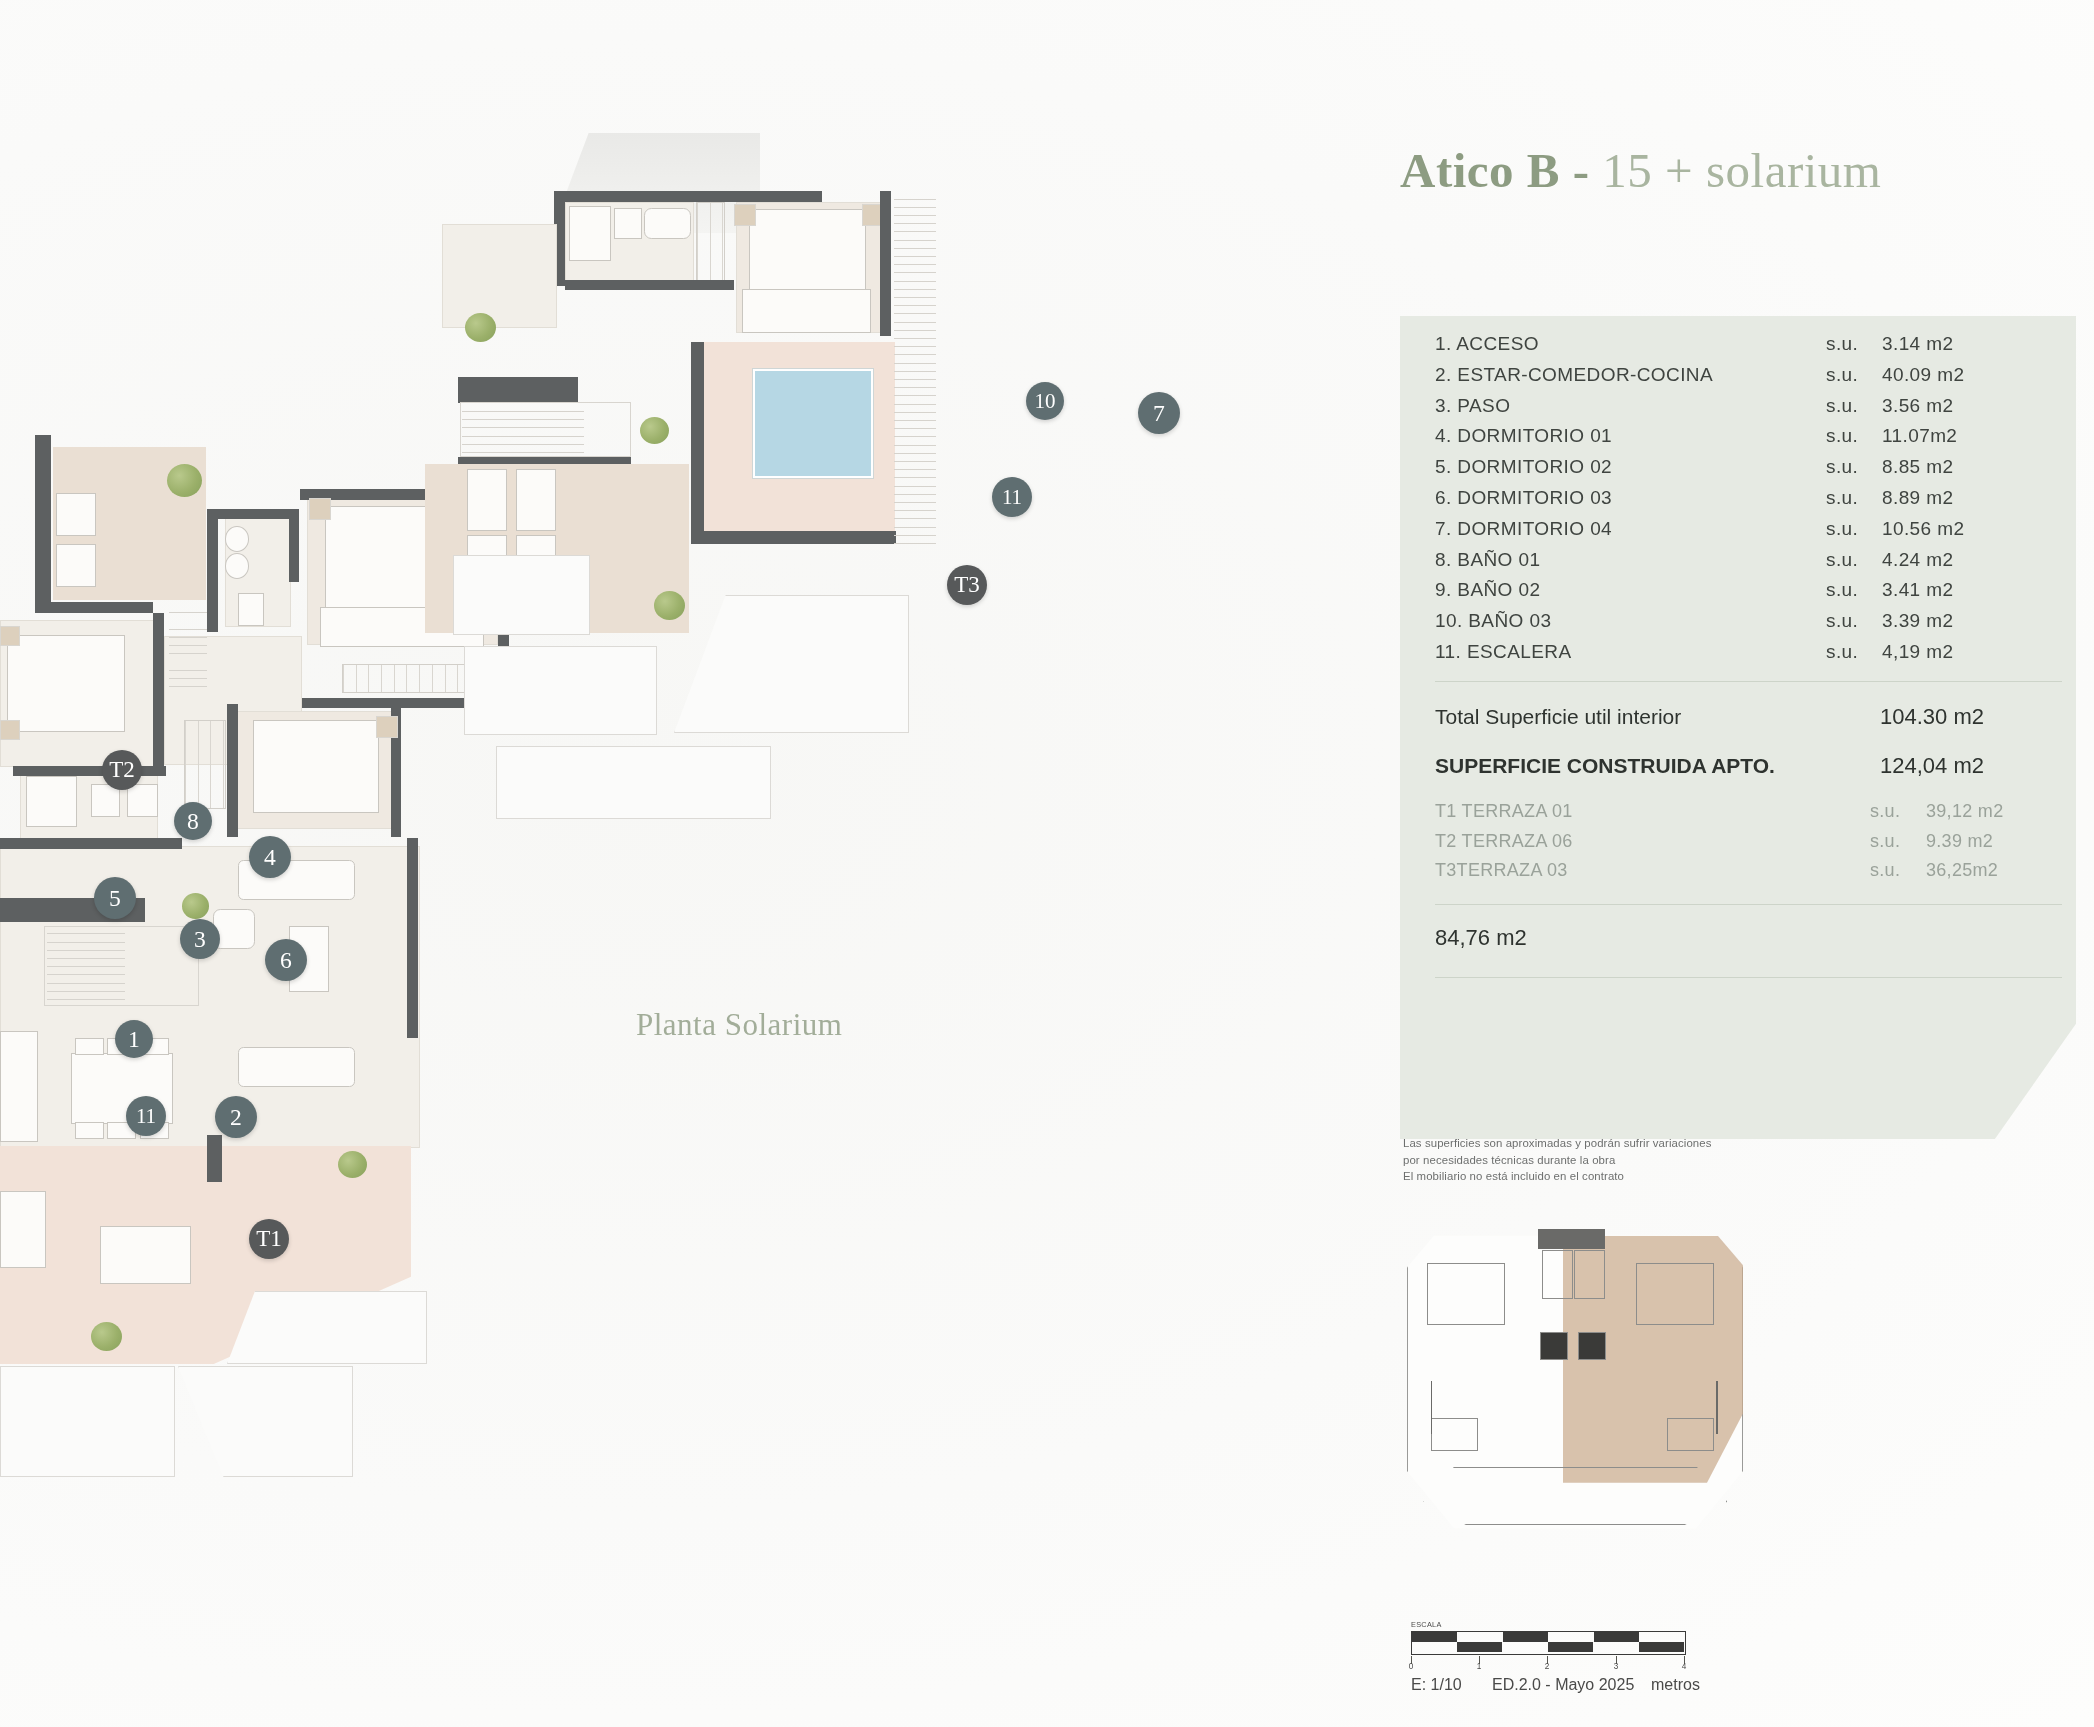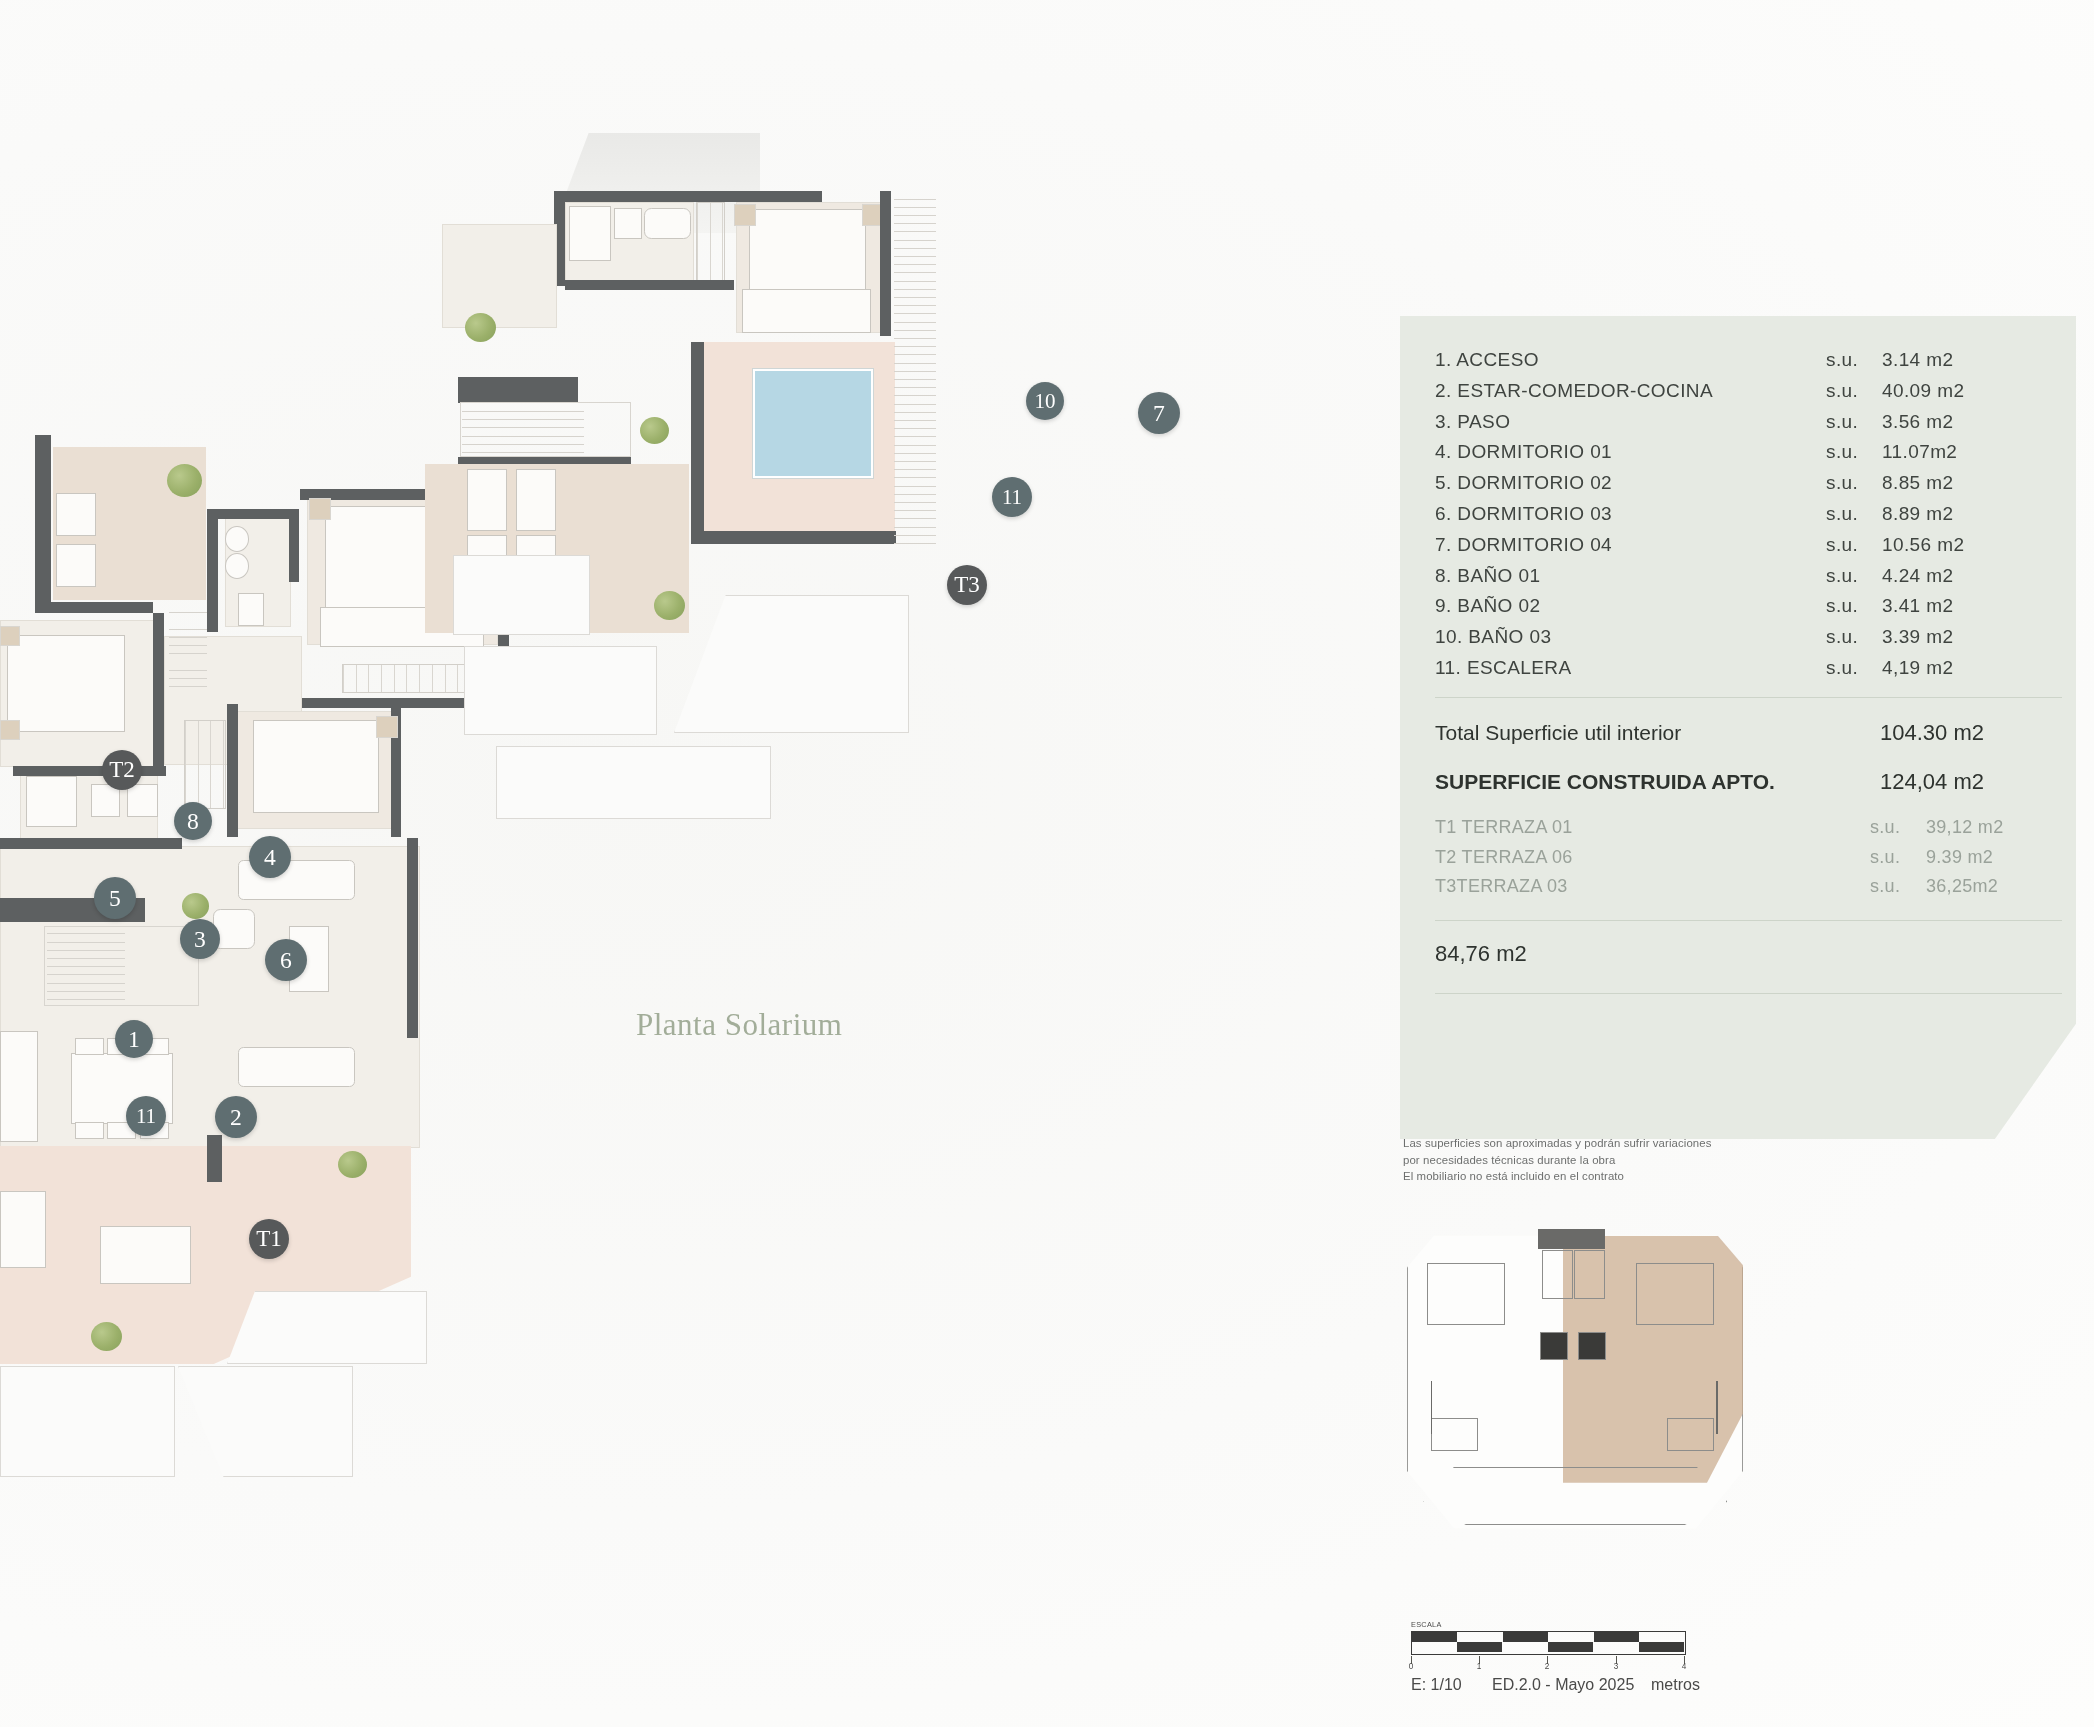--- a/index.html
+++ b/index.html
@@ -19,21 +19,21 @@
     color:#9aa88f;letter-spacing:0.5px;white-space:nowrap;}
   .title-line1 .bold{font-weight:bold;color:#8d9c82;}
   .title-line1 .light{font-weight:400;color:#a9b5a0;}
   .title-line2{font-family:"Liberation Serif", serif;font-size:35px;color:#9aa88f;
     margin-top:12.7px;letter-spacing:0.3px;}
 
   
   .info-panel{position:absolute;left:1400px;top:316px;width:676px;height:823px;
     background:#e6eae3;
     clip-path:polygon(0 0, 100% 0, 100% 86%, 88% 100%, 0 100%);}
-  .panel-inner{position:absolute;left:1435px;top:350px;width:636px;}
+  .panel-inner{position:absolute;left:1435px;top:334px;width:636px;}
 
   .room-list{width:627px;}
   .room-row{display:flex;align-items:baseline;font-size:19px;color:#3f4440;
     letter-spacing:0.4px;line-height:1.0;margin-bottom:11.8px;
     font-family:"Liberation Sans", sans-serif;}
   .room-name{flex:0 0 391px;}
   .room-su{flex:0 0 56px;text-align:left;}
   .room-val{flex:1;text-align:left;}
 
   .rule{height:0.9px;background:#cdd4c9;margin:20px 0 22px 0;width:627px;}
@@ -106,20 +106,25 @@
   .sb-num{position:absolute;top:6.4px;font-size:8.2px;color:#4a4a49;transform:translateX(-50%);}
   .sb-foot{position:relative;width:300px;height:14.5px;margin-top:5.5px;font-size:16px;color:#4a4a49;}
   .sb-foot span{position:absolute;top:0;white-space:nowrap;}
 </style>
 </head>
 <body>
 
 <div class="page-bg"></div>
 
 <div class="title-wrap">
+  <div class="title-line1">
+    <span class="bold">Atico B</span>
+    <span class="bold">-</span>
+    <span class="light">15 + solarium</span>
+  </div>
 </div>
 
 <div class="info-panel"></div>
 <div class="panel-inner">
 
   <div class="room-list" id="roomList">
       <div class="room-row">
         <div class="room-name">1. ACCESO</div>
         <div class="room-su">s.u.</div>
         <div class="room-val">3.14 m2</div>

